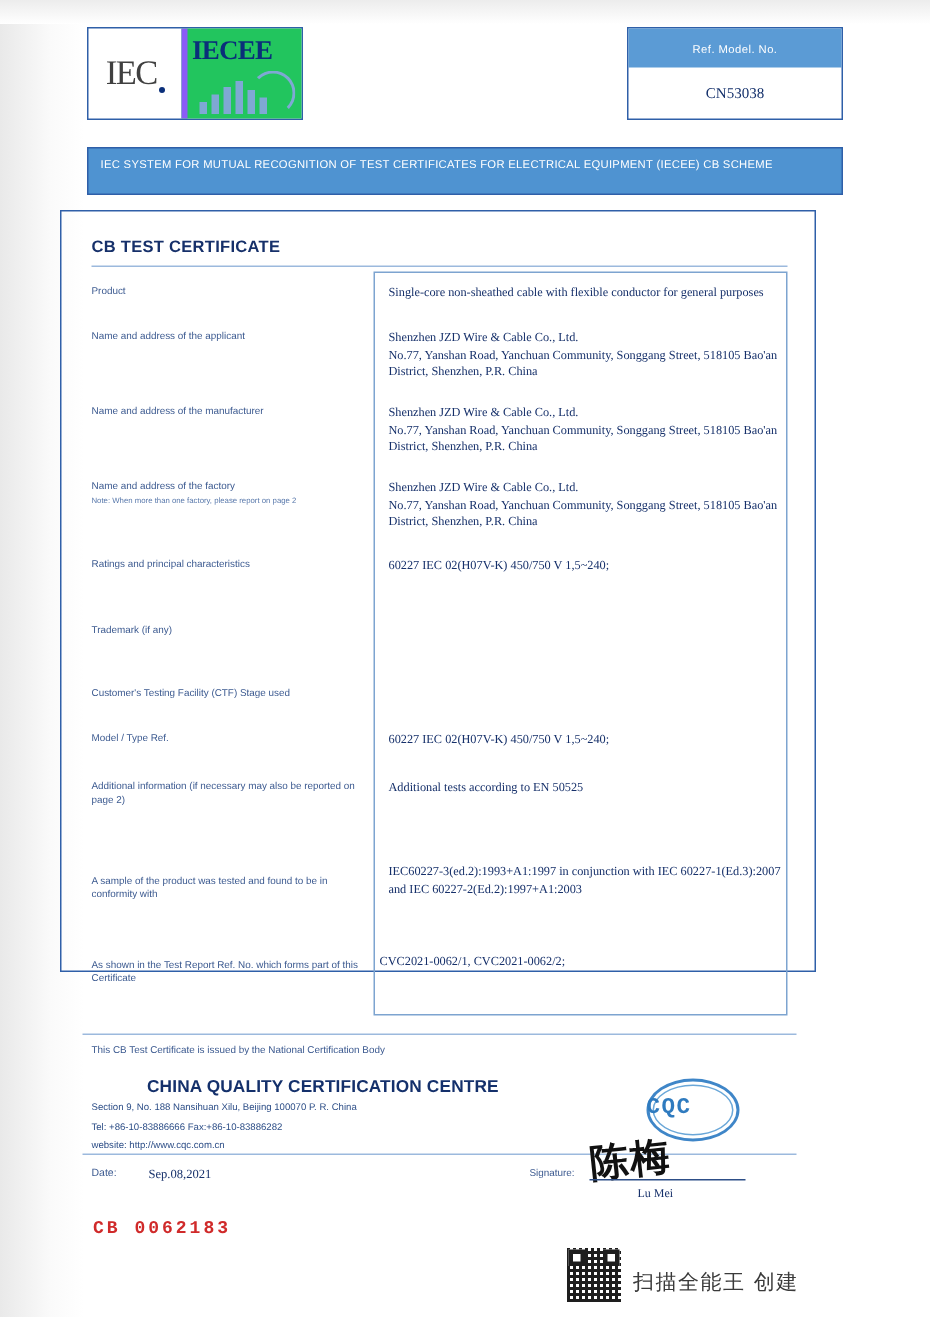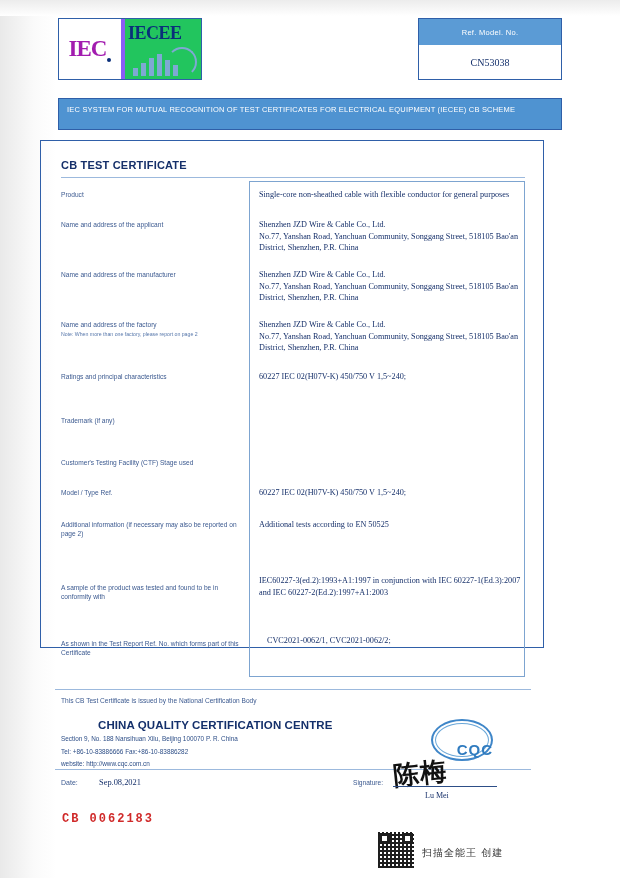--- a/index.html
+++ b/index.html
@@ -32,24 +32,24 @@
     left: 0; top: 0;
     width: 144px; height: 62px;
     border: 1px solid #2f5fa8;
     box-sizing: border-box;
     display: flex;
     align-items: center;
   }
   .logo-iec {
     width: 62px;
     text-align: center;
-    font-weight: bold;
+    font-weight: normal;
     font-size: 23px;
     letter-spacing: -1px;
-    color: #a21caf;
+    color: #404040;
     font-family: "Liberation Serif", serif;
     position: relative;
   }
   .logo-iec .dot {
     display: inline-block;
     width: 4px; height: 4px;
     background: #0a2f7a;
     border-radius: 50%;
     vertical-align: bottom;
     margin-left: 1px;
@@ -256,27 +256,26 @@
     left: 4px; top: 4px;
     width: 54px; height: 34px;
     border: 1px solid #6aa7d8;
     border-radius: 50%;
     box-sizing: border-box;
   }
   .seal .txt {
     position: absolute;
     left: 0; top: 11px;
     width: 62px;
-    text-align: right;
-    font-family: Liberation Sans, sans-serif;
+    text-align: left;
+    font-family: Liberation Mono, monospace;
     font-weight: bold;
     font-size: 15px;
     color: #2f7bbf;
     letter-spacing: 1px;
-    margin-top: 11px;
   }
 
   
   .foot-line {
     position: absolute;
     left: 14px; top: 628px;
     width: 476px; height: 1px;
     background: #9cb9dd;
   }
   .date-label {
@@ -356,21 +355,21 @@
     width: 11px; height: 11px;
     border: 3px solid #000;
     background: #fff;
     box-sizing: border-box;
   }
   .qr::before { left: 1px; top: 1px; }
   .qr::after { right: 1px; top: 1px; }
   .qr-caption {
     position: absolute;
     left: 422px; top: 846px;
-    font-size: 10px;
+    font-size: 14px;
     color: #3a3a3a;
     font-family: "DejaVu Sans", sans-serif;
     letter-spacing: 1px;
   }
 
   
   .scan-edge-l {
     position: absolute; left: 0; top: 0; width: 56px; height: 878px;
     background: linear-gradient(90deg,#e9e9e9 0%, #fafafa 60%, #ffffff 100%);
   }
@@ -475,21 +474,21 @@
         <div class="val">Additional tests according to EN 50525</div>
       </div>
 
       <div class="row" style="min-height:62px">
         <div class="lbl" style="padding-top:22px">A sample of the product was tested and found to be in conformity with</div>
         <div class="val" style="padding-top:14px">IEC60227-3(ed.2):1993+A1:1997 in conjunction with IEC 60227-1(Ed.3):2007 and IEC 60227-2(Ed.2):1997+A1:2003</div>
       </div>
 
       <div class="row" style="min-height:52px">
         <div class="lbl" style="padding-top:16px">As shown in the Test Report Ref. No. which forms part of this Certificate</div>
-        <div class="val" style="padding-top:12px;padding-left:16px">CVC2021-0062/1, CVC2021-0062/2;</div>
+        <div class="val" style="padding-top:12px;padding-left:2px">CVC2021-0062/1, CVC2021-0062/2;</div>
       </div>
 
     </div>
 
     <div class="sep-line"></div>
     <div class="issued-note">This CB Test Certificate is issued by the National Certification Body</div>
 
     <div class="issuer">
       <div class="issuer-name">CHINA QUALITY CERTIFICATION CENTRE</div>
       <div class="issuer-line">Section 9, No. 188 Nansihuan Xilu, Beijing 100070 P. R. China</div>

